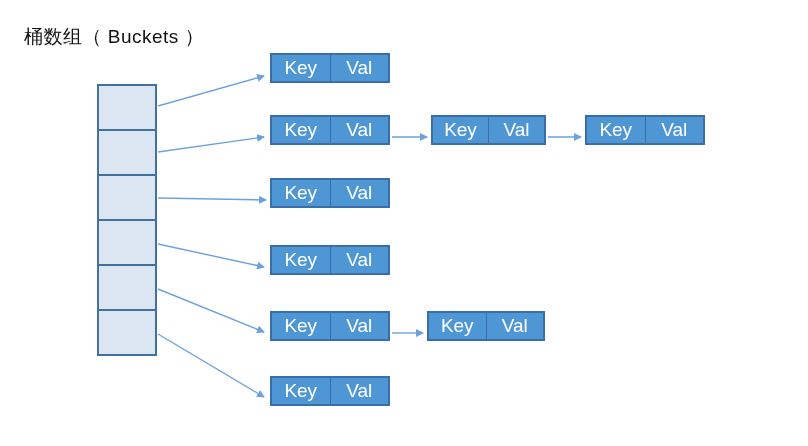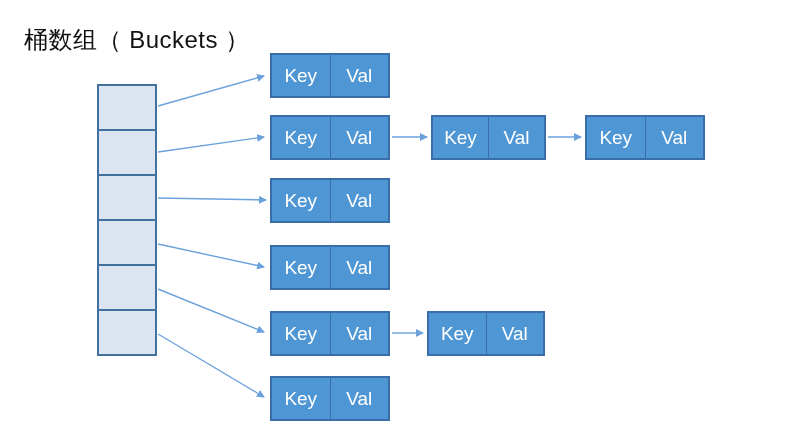--- a/index.html
+++ b/index.html
@@ -8,21 +8,21 @@
     width: 808px;
     height: 446px;
     background: #ffffff;
     font-family: "Liberation Sans", sans-serif;
     overflow: hidden;
   }
   .title {
     position: absolute;
     left: 24px;
     top: 24px;
-    font-size: 24px;
+    font-size: 19px;
     color: var(--title_color);
     white-space: pre;
     letter-spacing: 0.5px;
   }
   .bucket-array {
     position: absolute;
     left: 97px;
     top: 84px;
     width: 60px;
     height: 272px;
@@ -32,21 +32,21 @@
     box-sizing: border-box;
     background: var(--cell_fill);
   }
   .bucket-cell {
     flex: 1 1 0;
     border-top: 2px solid var(--cell_border);
   }
   .bucket-cell:first-child { border-top: none; }
   .node {
     position: absolute;
-    height: 45px;
+    height: 30px;
     display: flex;
     background: var(--node_fill);
     border: 2px solid var(--node_border);
     box-sizing: border-box;
   }
   .node-cell {
     flex: 1 1 0;
     display: flex;
     align-items: center;
     justify-content: center;

